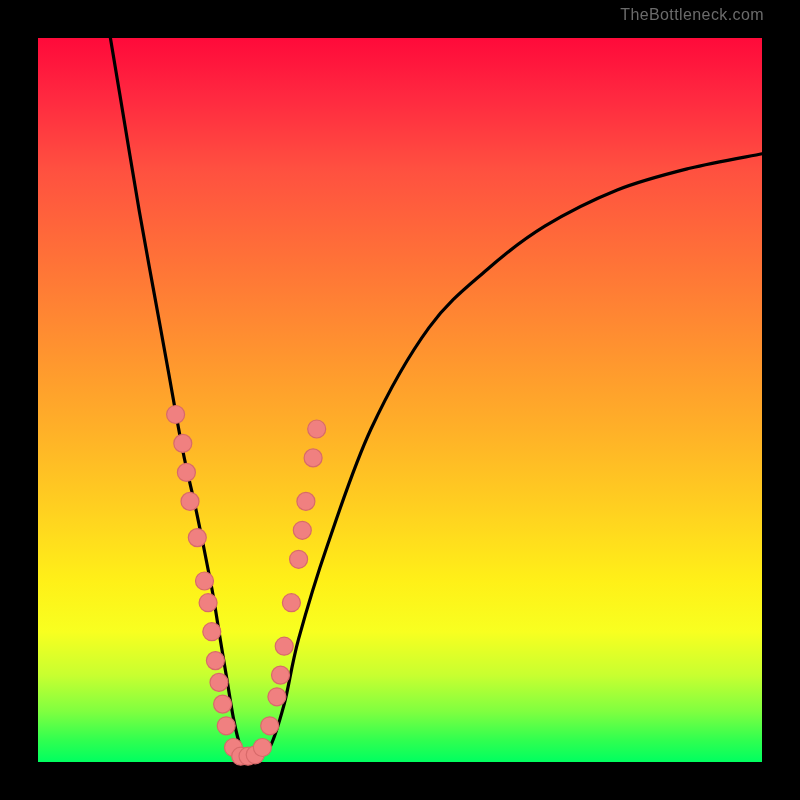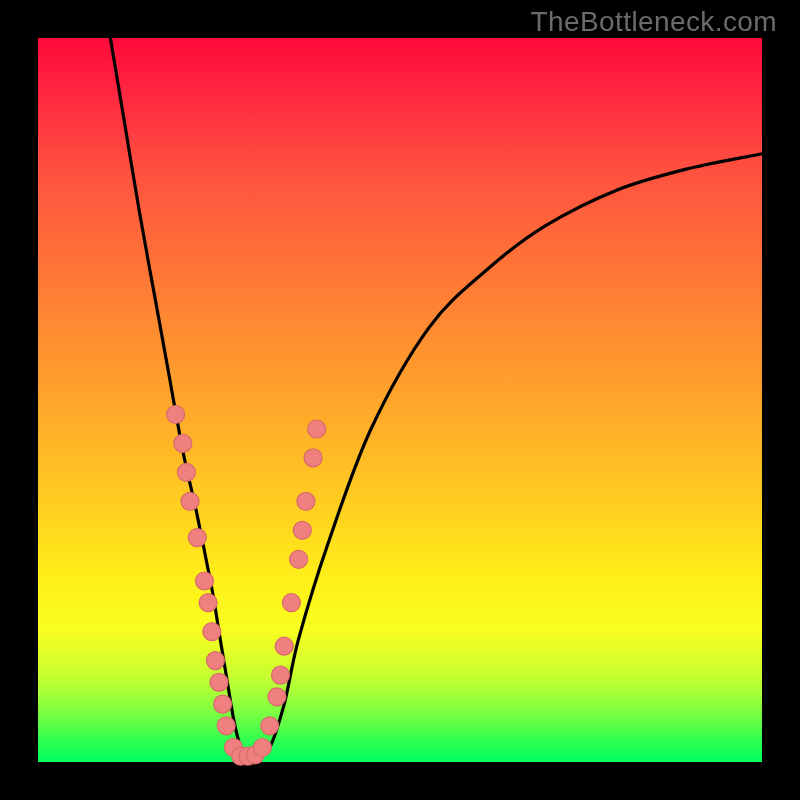--- a/index.html
+++ b/index.html
@@ -36,23 +36,23 @@
       #f8ff20 82%,
       #c8ff30 88%,
       #80ff40 93%,
       #30ff50 97%,
       #00ff60 100%
     );
   }
   .attribution {
     position: absolute;
     top: 6px;
-    right: 23px;
+    right: 36px;
     color: #6b6b6b;
-    font-size: 28px;
+    font-size: 16px;
     font-weight: 500;
     letter-spacing: 0.4px;
   }
   svg.curve {
     position: absolute;
     left: 0;
     top: 0;
     width: 724px;
     height: 724px;
     overflow: visible;

